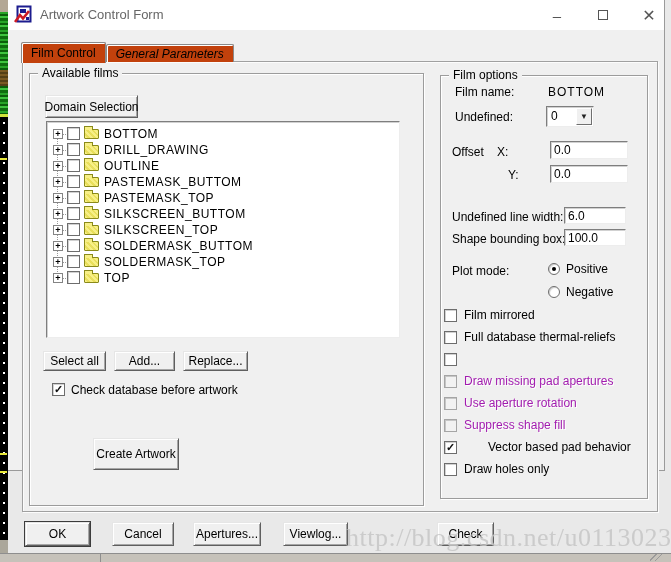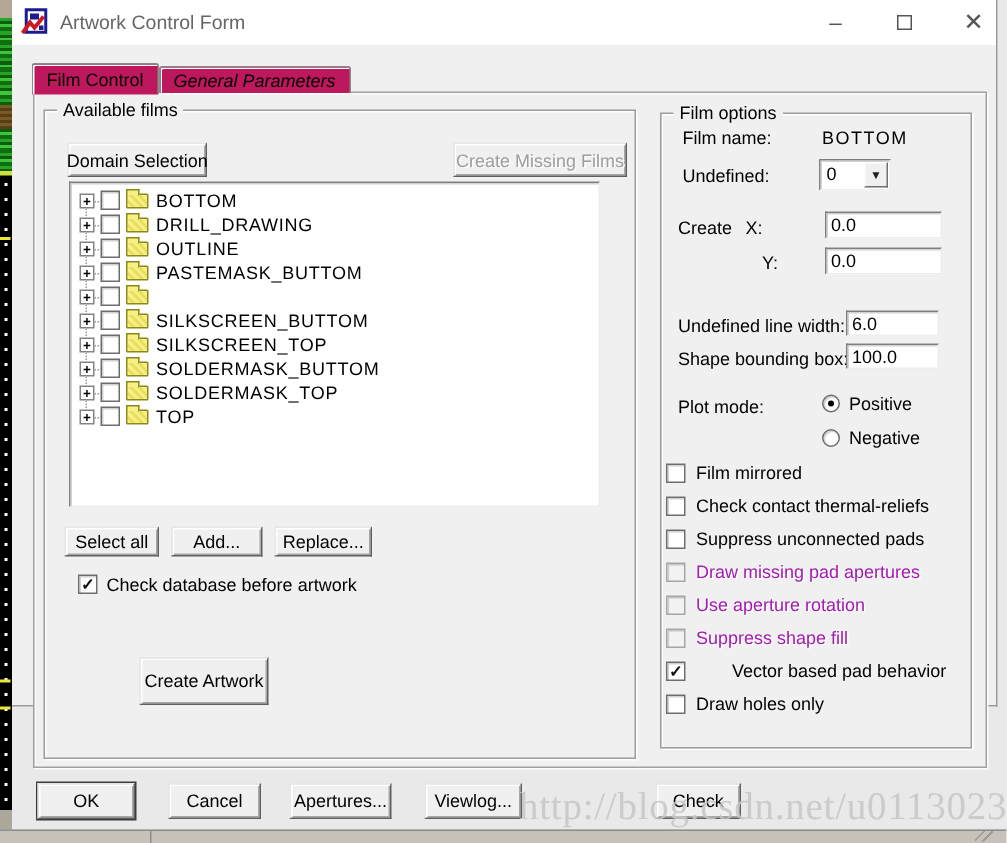--- a/index.html
+++ b/index.html
@@ -33,21 +33,21 @@
   .title-text { position:absolute; left:32px; top:7px; font-size:13px; color:#666; white-space:nowrap; }
   .winbtn { position:absolute; top:2px; width:34px; height:26px; display:flex; align-items:center; justify-content:center;
             color:#555; font-size:15px; cursor:default; }
   .winbtn.minimize { left:532px; }
   .winbtn.maximize { left:578px; }
   .winbtn.close    { left:624px; font-size:16px; }
   .max-glyph { width:10px; height:10px; border:1px solid #555; display:block; }
 
   
   .tabs { position:absolute; left:13px; top:42px; display:flex; align-items:flex-end; z-index:5; }
-  .tab { background:#be185d; border:1px solid #8a8a8a; border-bottom:none; padding:0 9px;
+  .tab { background:#c2410c; border:1px solid #8a8a8a; border-bottom:none; padding:0 9px;
          display:flex; align-items:center; white-space:nowrap;
          border-top-left-radius:2px; border-top-right-radius:2px;
          box-shadow:inset 1px 1px 0 #ffffff; }
   .tab.active { height:21px; margin-bottom:-1px; position:relative; z-index:6; }
   .tab.inactive { height:18px;font-style:italic; }
 
   .tabpage { position:absolute; left:14px; top:61px; width:636px; height:451px;
              border:1px solid #a0a0a0; box-shadow:1px 1px 0 #fcfcfc, inset 1px 1px 0 #fcfcfc; background:#f0f0f0; }
 
   
@@ -156,21 +156,20 @@
         <span>General Parameters</span>
       </div>
   </div>
 
   <div class="tabpage"></div>
 
   <div class="group g-films">
     <span class="legend">Available films</span>
   </div>
   <div class="btn" style="left:37px; top:95px; width:93px; height:23px;">Domain Selection</div>
-  <div class="btn disabled" style="left:294px; top:95px; width:116px; height:23px;">Create Missing Films</div>
 
   <div class="listbox">
     <div class="tree-vline"></div>
 
     <div class="tree-row" style="top:4px;">
       <span class="expander">+</span>
       <span class="tree-cb"><span class="cb"></span></span>
       <span class="folder"></span>
       <span class="tree-label">BOTTOM</span>
     </div>
@@ -189,20 +188,21 @@
     <div class="tree-row" style="top:52px;">
       <span class="expander">+</span>
       <span class="tree-cb"><span class="cb"></span></span>
       <span class="folder"></span>
       <span class="tree-label">PASTEMASK_BUTTOM</span>
     </div>
     <div class="tree-row" style="top:68px;">
       <span class="expander">+</span>
       <span class="tree-cb"><span class="cb"></span></span>
       <span class="folder"></span>
+      <span class="tree-label">PASTEMASK_TOP</span>
     </div>
     <div class="tree-row" style="top:84px;">
       <span class="expander">+</span>
       <span class="tree-cb"><span class="cb"></span></span>
       <span class="folder"></span>
       <span class="tree-label">SILKSCREEN_BUTTOM</span>
     </div>
     <div class="tree-row" style="top:100px;">
       <span class="expander">+</span>
       <span class="tree-cb"><span class="cb"></span></span>
@@ -244,45 +244,44 @@
 
   <span class="lbl" style="left:447px; top:85px;">Film name:</span>
   <span class="val" style="left:540px; top:85px;">BOTTOM</span>
 
   <span class="lbl" style="left:447px; top:110px;">Undefined:</span>
   <div class="combo">
     <span class="combo-value">0</span>
     <span class="combo-arrow">▼</span>
   </div>
 
-  <span class="lbl" style="left:444px; top:145px;">Create</span>
+  <span class="lbl" style="left:444px; top:145px;">Offset</span>
   <span class="lbl" style="left:489px; top:145px;">X:</span>
   <input class="field" style="left: 542px; top: 141px; width: 78px; height: 18px;" readonly="" value="0.0">
   <span class="lbl" style="left:500px; top:168px;">Y:</span>
   <input class="field" style="left: 542px; top: 165px; width: 78px; height: 18px;" readonly="" value="0.0">
 
   <span class="lbl" style="left:444px; top:210px;">Undefined line width:</span>
   <input class="field" style="left: 556px; top: 207px; width: 62px; height: 17px;" readonly="" value="6.0">
   <span class="lbl" style="left:444px; top:232px;">Shape bounding box:</span>
   <input class="field" style="left: 556px; top: 229px; width: 62px; height: 17px;" readonly="" value="100.0">
 
   <span class="lbl" style="left:444px; top:264px;">Plot mode:</span>
   <span class="radio selected" style="left:540px; top:263px;"></span>
   <span class="lbl" style="left:558px; top:262px;">Positive</span>
   <span class="radio" style="left:540px; top:286px;"></span>
   <span class="lbl" style="left:558px; top:285px;">Negative</span>
 
   <span class="cb" style="position:absolute; left:436px; top:309px;"></span>
   <span class="opt-label" style="top:308px;">Film mirrored</span>
 
   <span class="cb" style="position:absolute; left:436px; top:331px;"></span>
-  <span class="opt-label" style="top:330px;">Check contact thermal-reliefs</span>
+  <span class="opt-label" style="top:330px;">Full database thermal-reliefs</span>
 
   <span class="cb" style="position:absolute; left:436px; top:353px;"></span>
-  <span class="opt-label" style="top:352px;">Suppress unconnected pads</span>
 
   <span class="cb disabled" style="position:absolute; left:436px; top:375px;"></span>
   <span class="opt-label disabled" style="top:374px;">Draw missing pad apertures</span>
 
   <span class="cb disabled" style="position:absolute; left:436px; top:397px;"></span>
   <span class="opt-label disabled" style="top:396px;">Use aperture rotation</span>
 
   <span class="cb disabled" style="position:absolute; left:436px; top:419px;"></span>
   <span class="opt-label disabled" style="top:418px;">Suppress shape fill</span>
 

